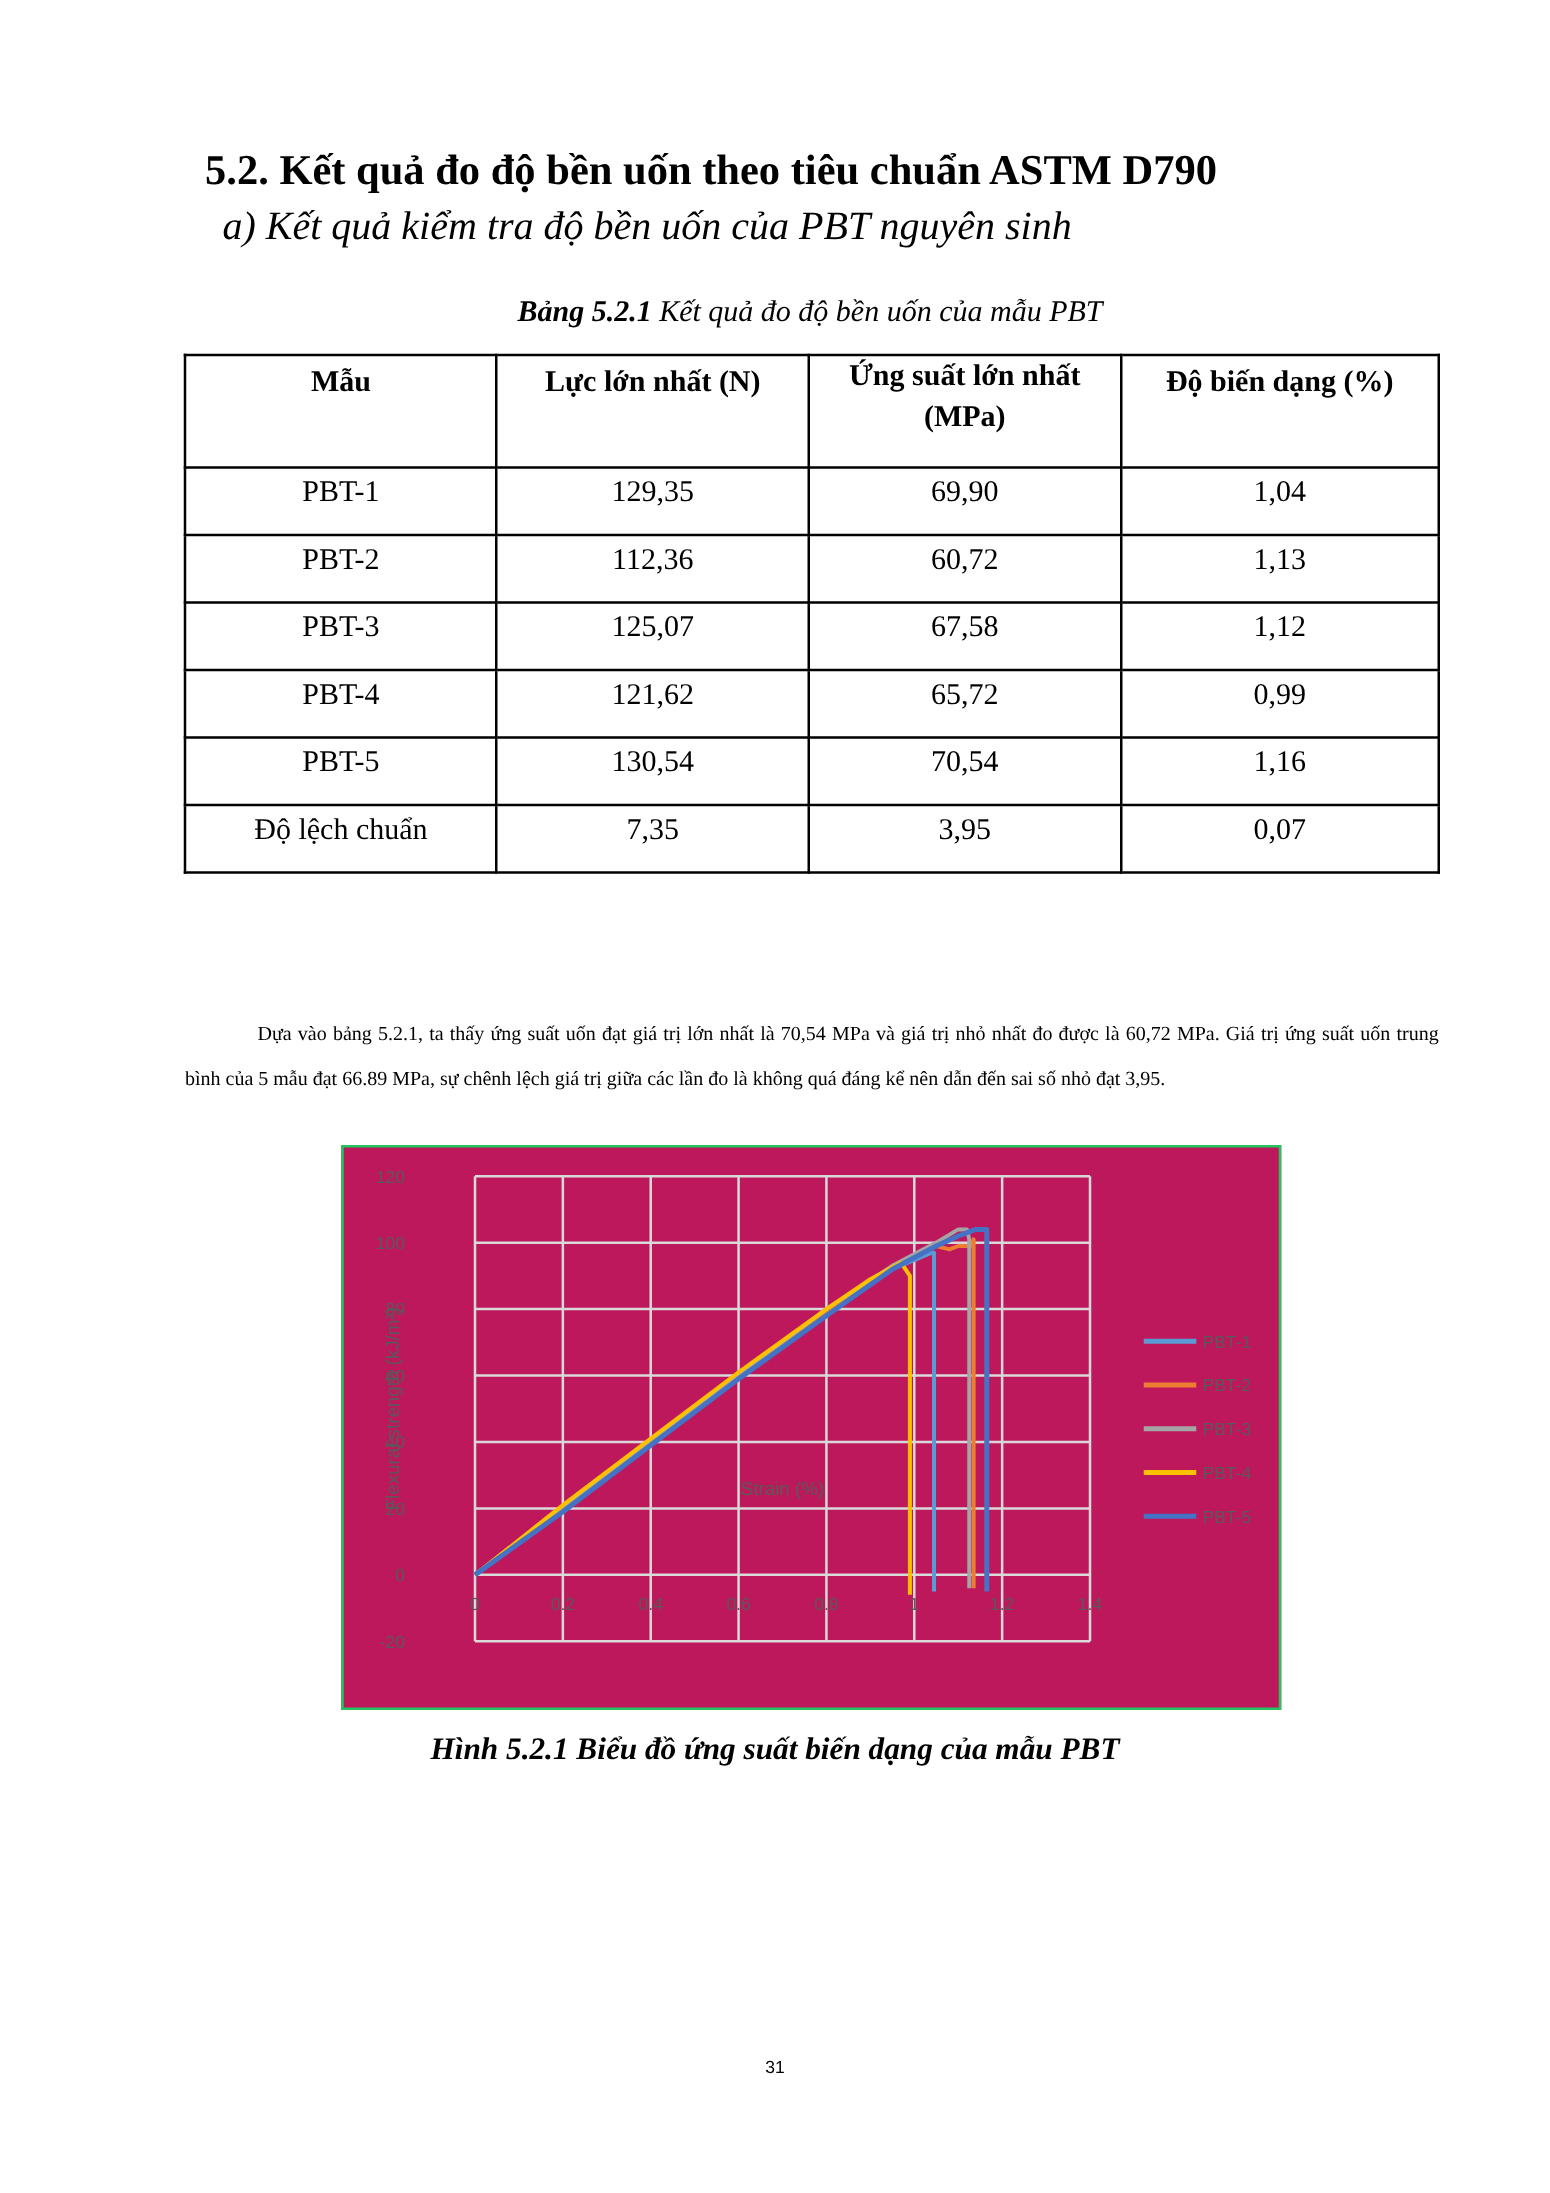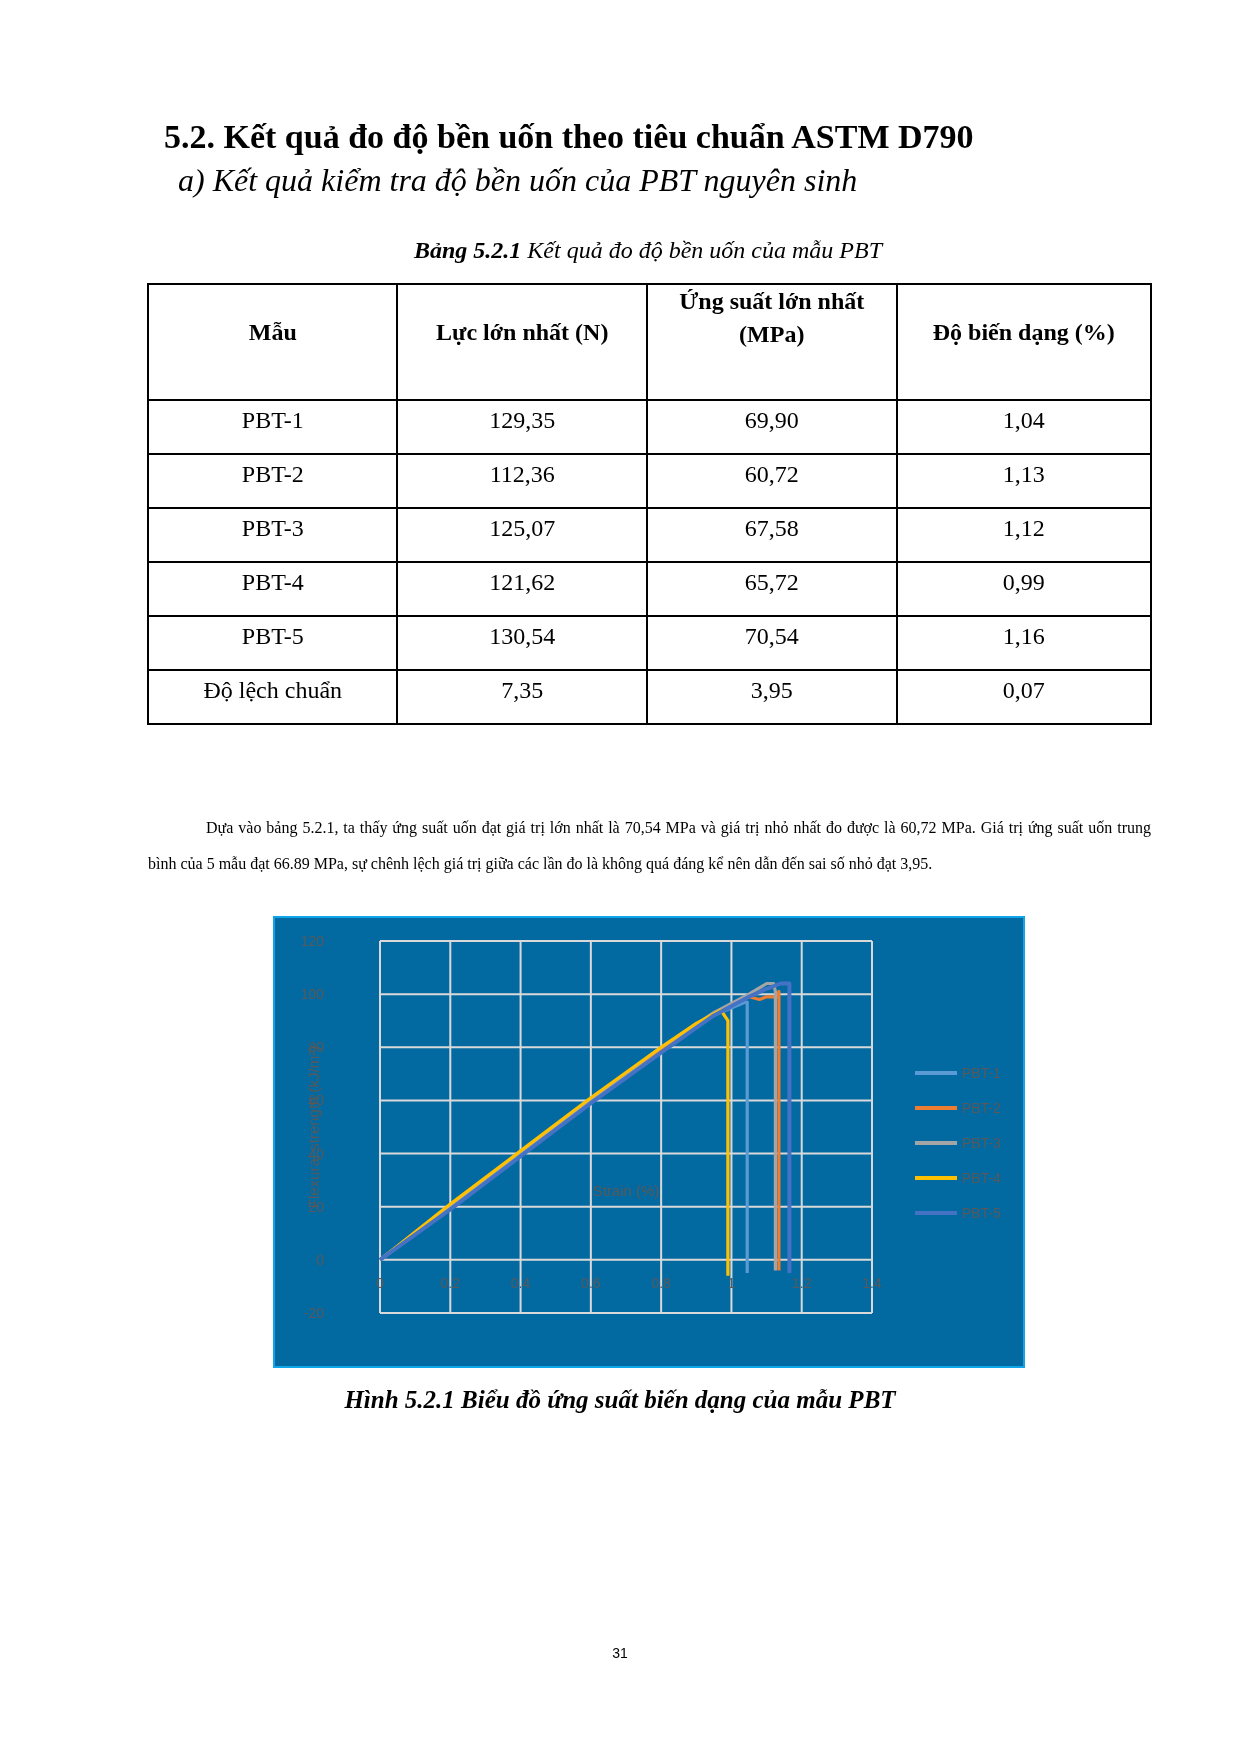--- a/index.html
+++ b/index.html
@@ -6,25 +6,25 @@
   body { width:1240px; height:1754px; position:relative; overflow:hidden;
          font-family:"Liberation Serif", "DejaVu Serif", serif; color:#000; }
   .abs { position:absolute; }
   .heading { left:148px; top:118px; font-size:34px; font-weight:bold; white-space:nowrap;margin-left:16px; }
   .subheading { left:178px; top:162px; font-size:32px; font-style:italic; white-space:nowrap; }
   .tcaption { left:0; width:1240px; top:237px; text-align:center; font-size:24px; font-style:italic; white-space:nowrap;padding-left:28px; }
   .tcaption b { font-weight:bold; }
   table.res { position:absolute; left:147px; top:283px; width:1005px; border-collapse:collapse; font-size:24px; }
   table.res th, table.res td { border:2px solid #000; text-align:center; padding:0; }
   table.res th { font-weight:bold; height:83px; vertical-align:top; line-height:33px; padding-top:0; }
-  table.res th.single { vertical-align:top; padding-top:31px; }
+  table.res th.single { vertical-align:top; padding-top:5px; }
   table.res td { height:49px; vertical-align:top; line-height:32px; padding-top:3px; }
   .para { left:148px; width:1003px; top:772px; font-size:16px; line-height:36px; text-align:justify;margin-top:38px; }
   .para .indent { display:inline-block; width:58px; }
-  .chart-frame { left:273px; top:916px; width:748px; height:448px; border:2px solid #0ea5e9; background:#0369a1;text-decoration:underline; }
+  .chart-frame { left:273px; top:916px; width:748px; height:448px; border:2px solid #22c55e; background:#be185d;text-decoration:underline; }
   .fcaption { left:0; width:1240px; top:1386px; text-align:center; font-size:25px; font-style:italic; font-weight:bold; white-space:nowrap; }
   .pagenum { left:0; width:1240px; top:1645px; text-align:center; font-size:14px;
              font-family:"Liberation Sans", "DejaVu Sans", sans-serif; }
   svg text { font-family:"Liberation Sans", "DejaVu Sans", sans-serif; }
 </style>
 </head>
 <body>
 
 <div class="abs heading">5.2. Kết quả đo độ bền uốn theo tiêu chuẩn ASTM D790</div>
 <div class="abs subheading">a) Kết quả kiểm tra độ bền uốn của PBT nguyên sinh</div>

